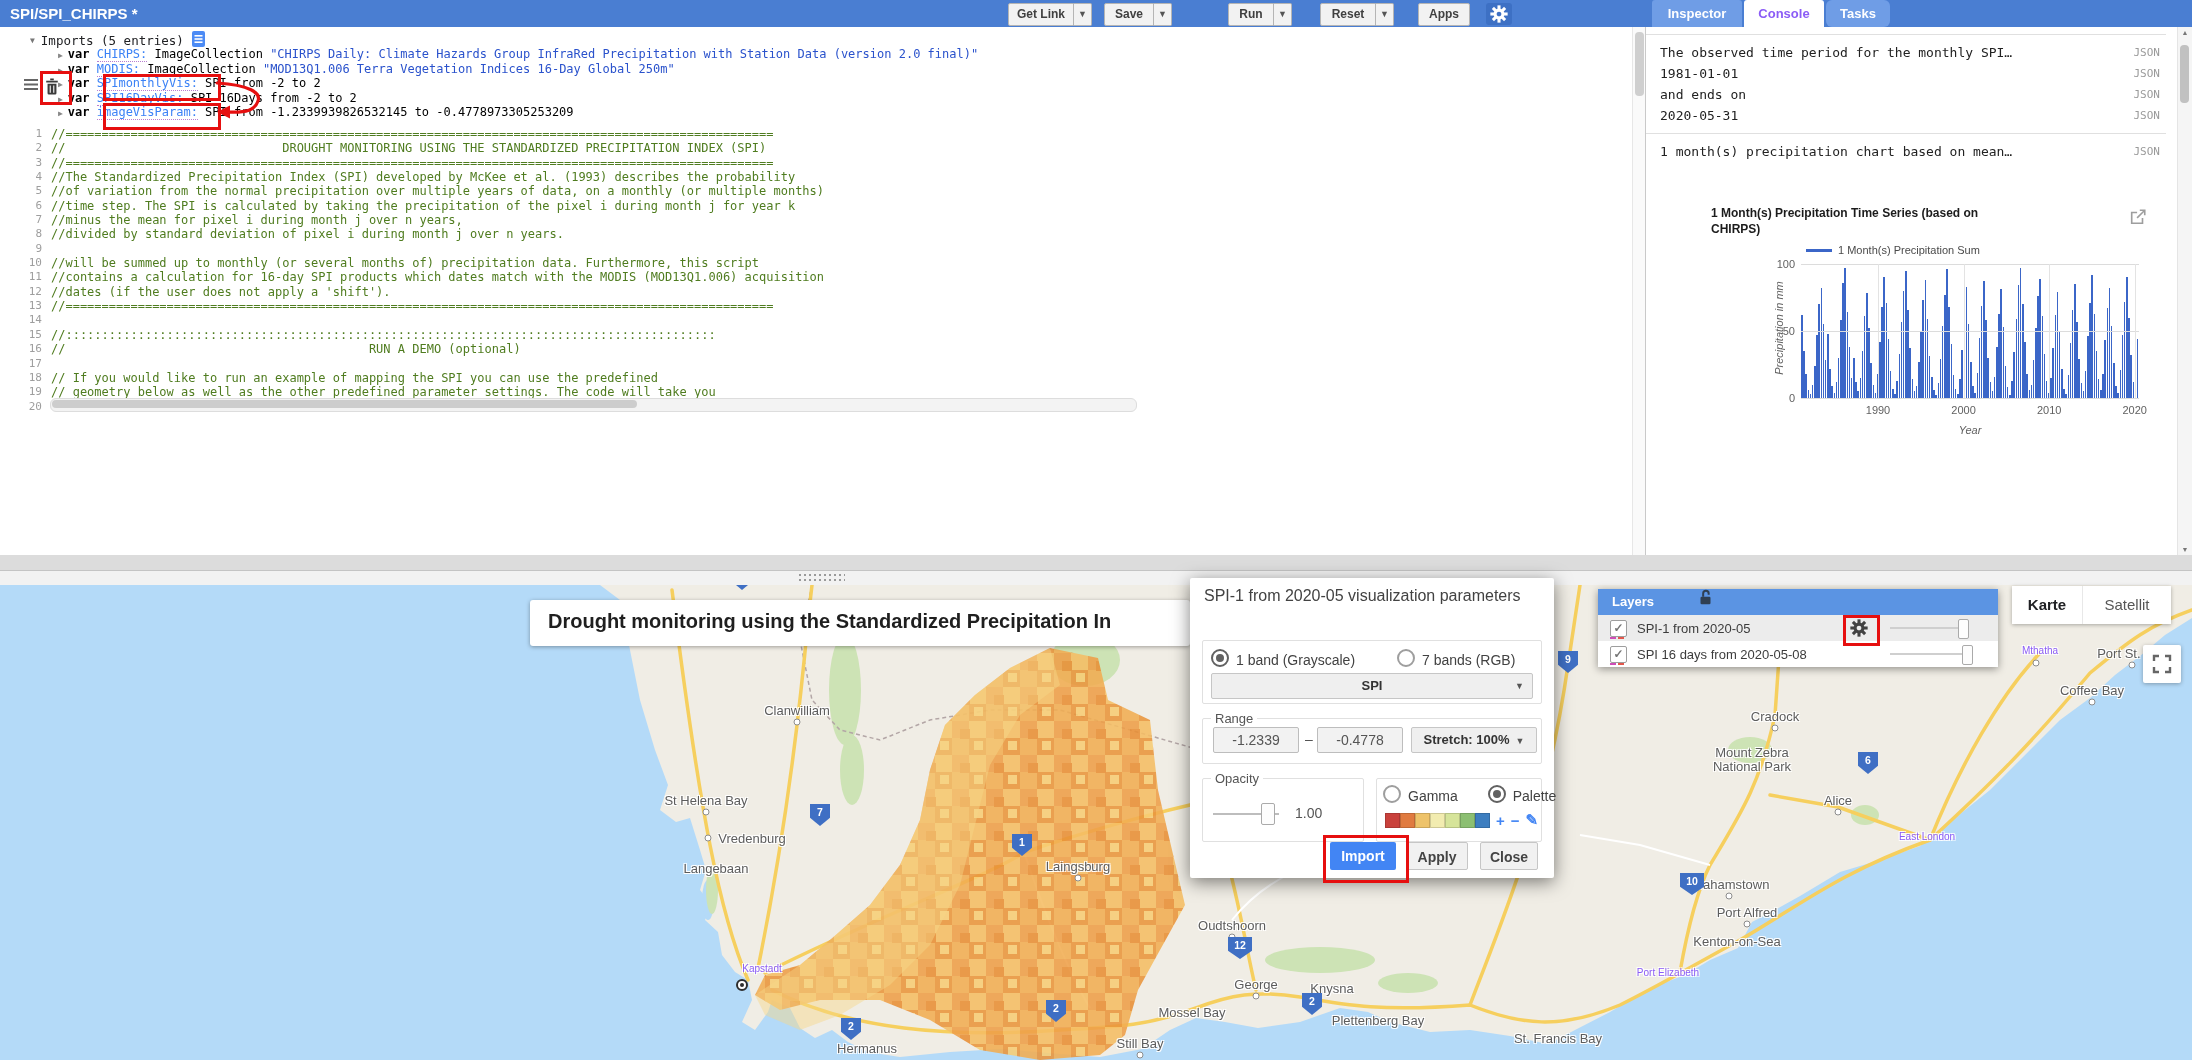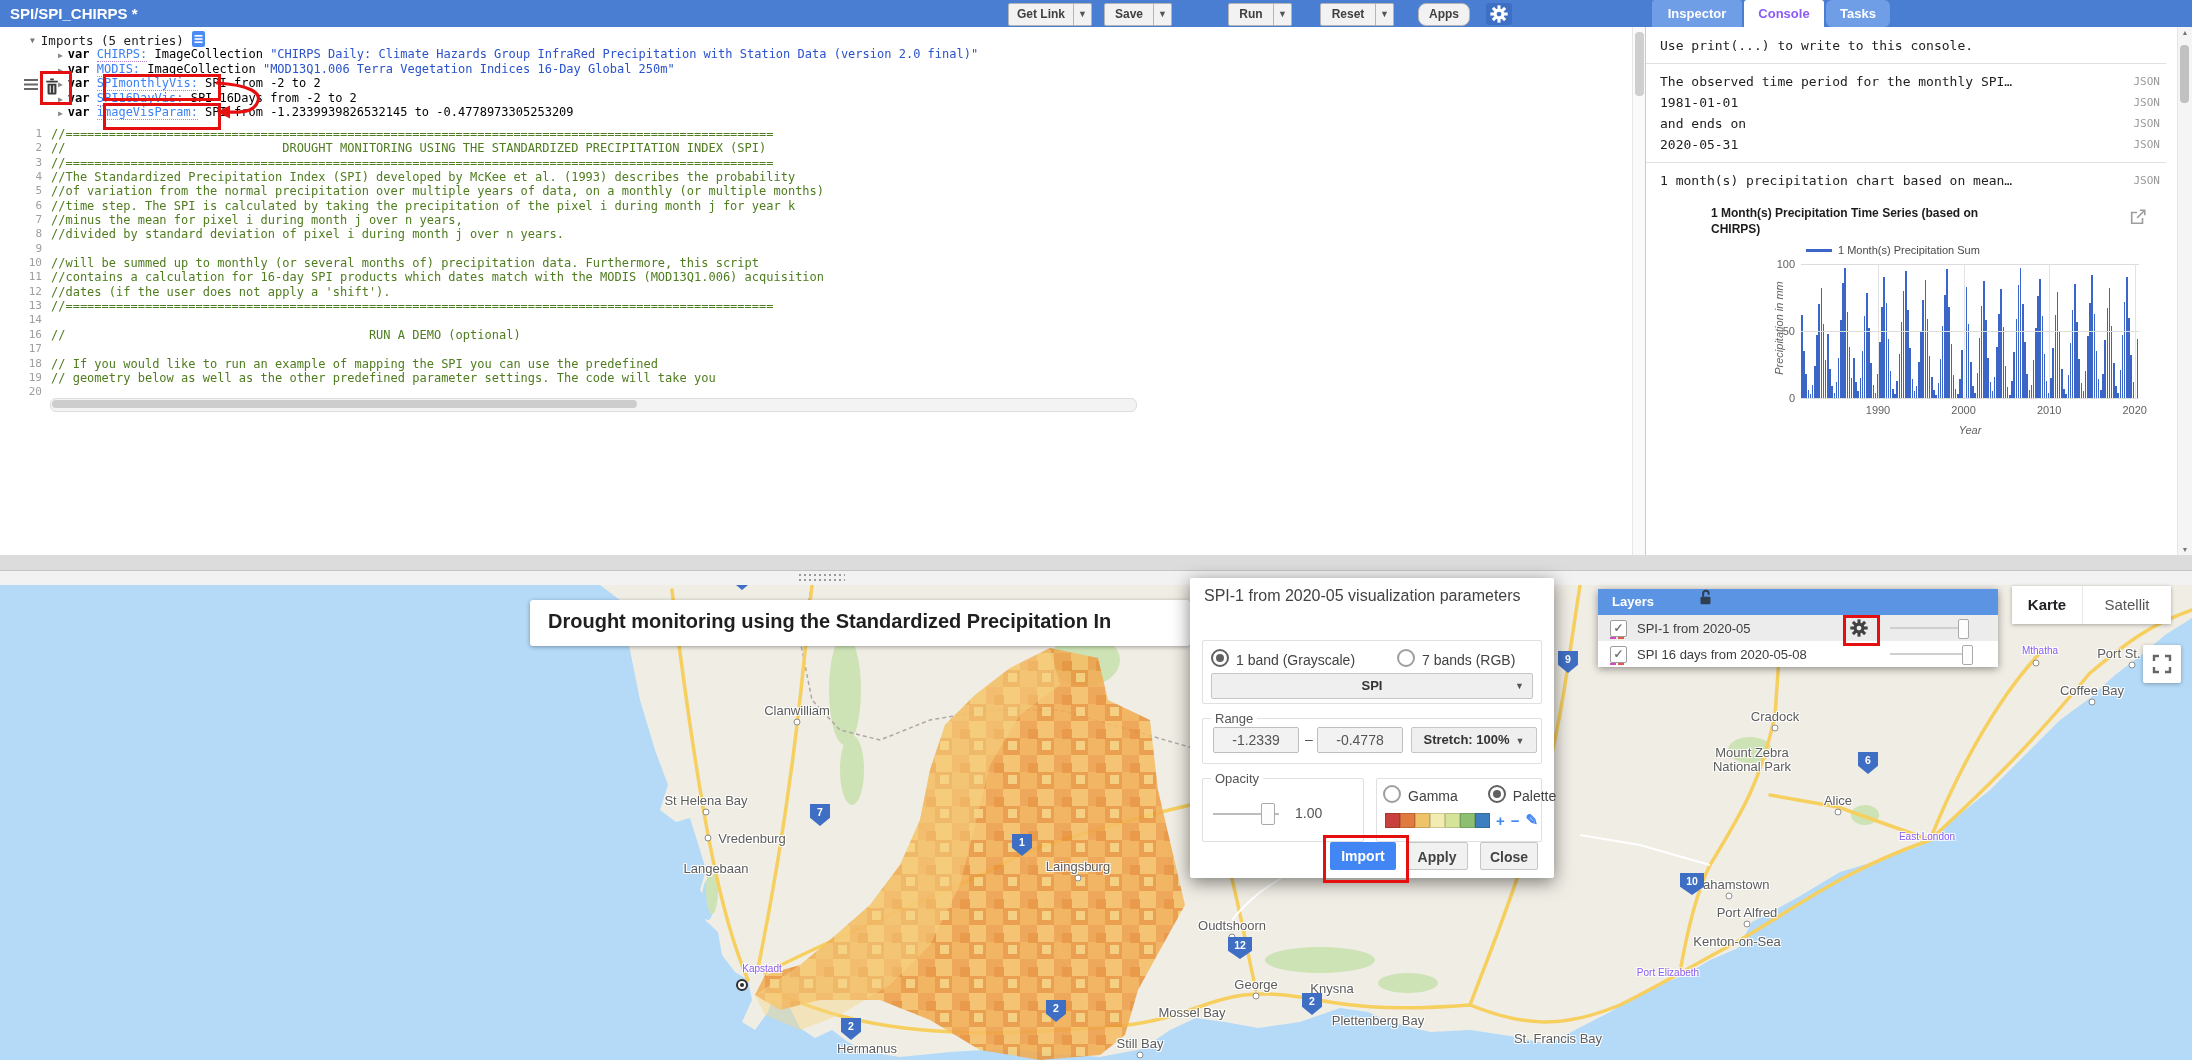--- a/index.html
+++ b/index.html
@@ -2,21 +2,21 @@
 <html><head>
 <meta charset="utf-8">
 <style>
   html,body{margin:0;padding:0;background:#fff;}
   #root{position:relative;width:2192px;height:1060px;overflow:hidden;font-family:"Liberation Sans",sans-serif;background:#fff;}
   
   #topbar{position:absolute;left:0;top:0;width:2192px;height:27px;background:#4a7ed2;border-bottom:1px solid #3b6cba;}
   #script-title{position:absolute;left:10px;top:5px;color:#fff;font-weight:bold;font-size:15px;}
   .btn-group{position:absolute;top:3px;height:21px;display:flex;}
   .btn{height:21px;line-height:21px;background:#f2f2f2;border:1px solid #b5b5b5;border-radius:2px 0 0 2px;font-size:12px;font-weight:bold;color:#404040;text-align:center;cursor:pointer;}
-  .btn.solo{border-radius:8px;}
+  .btn.solo{border-radius:2px;}
   .btn-arrow{width:17px;height:21px;line-height:20px;background:#f2f2f2;border:1px solid #b5b5b5;border-left:none;border-radius:0 2px 2px 0;font-size:9px;color:#555;text-align:center;cursor:pointer;}
   #topbar-gear{position:absolute;left:1486px;top:3px;width:26px;height:22px;background:#3d70c4;border-radius:3px;color:#fff;padding:2px;box-sizing:border-box;cursor:pointer;}
   #topbar-gear svg{width:18px;height:18px;display:block;margin:0 auto;}
   
   .tab{position:absolute;top:0;height:27px;line-height:27px;text-align:center;font-size:13px;font-weight:bold;border-radius:3px 3px 0 0;cursor:pointer;}
   .tab.inactive{background:#6f9de6;color:#fff;}
   .tab.active{background:#fff;color:#8b5cf6;}
   
   #editor{position:absolute;left:0;top:27px;width:1645px;height:528px;background:#fff;border-right:1px solid #c9c9c9;overflow:hidden;font-family:"DejaVu Sans Mono",monospace;font-size:12px;color:#000;}
   #imports-header{position:absolute;left:30px;top:5px;height:16px;font-size:12.5px;color:#202124;display:flex;align-items:center;}
@@ -279,20 +279,24 @@
         </div>
         <div class="code-row">
           <span class="ln">13</span>
           <pre>//==================================================================================================</pre>
         </div>
         <div class="code-row">
           <span class="ln">14</span>
           <pre></pre>
         </div>
         <div class="code-row">
+          <span class="ln">15</span>
+          <pre>//::::::::::::::::::::::::::::::::::::::::::::::::::::::::::::::::::::::::::::::::::::::::::</pre>
+        </div>
+        <div class="code-row">
           <span class="ln">16</span>
           <pre>//                                          RUN A DEMO (optional)</pre>
         </div>
         <div class="code-row">
           <span class="ln">17</span>
           <pre></pre>
         </div>
         <div class="code-row">
           <span class="ln">18</span>
           <pre>// If you would like to run an example of mapping the SPI you can use the predefined</pre>
@@ -318,23 +322,20 @@
     <div id="editor-hscroll">
         <div class="thumb"></div>
       </div>
     <div id="editor-vscroll">
         <div class="thumb"></div>
       </div>
   </div>
 
   <div id="console-panel">
     <div id="console-entries">
-        <div class="entry-row">
-          <span class="entry-text">Use print(...) to write to this console.</span>
-        </div>
         <div class="entry-divider"></div>
         <div class="entry-row">
           <span class="entry-text">The observed time period for the monthly SPI…</span>
           <span class="json-badge">JSON</span>
         </div>
         <div class="entry-row">
           <span class="entry-text">1981-01-01</span>
           <span class="json-badge">JSON</span>
         </div>
         <div class="entry-row">

